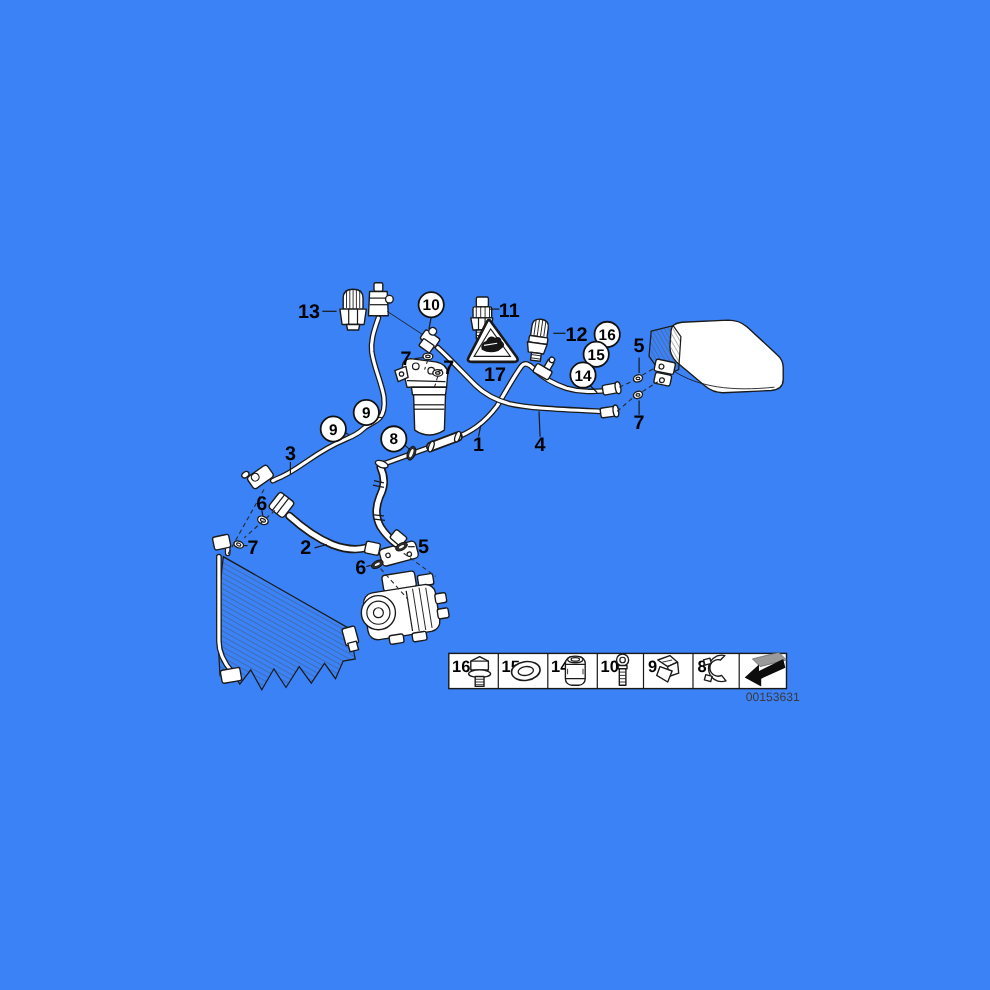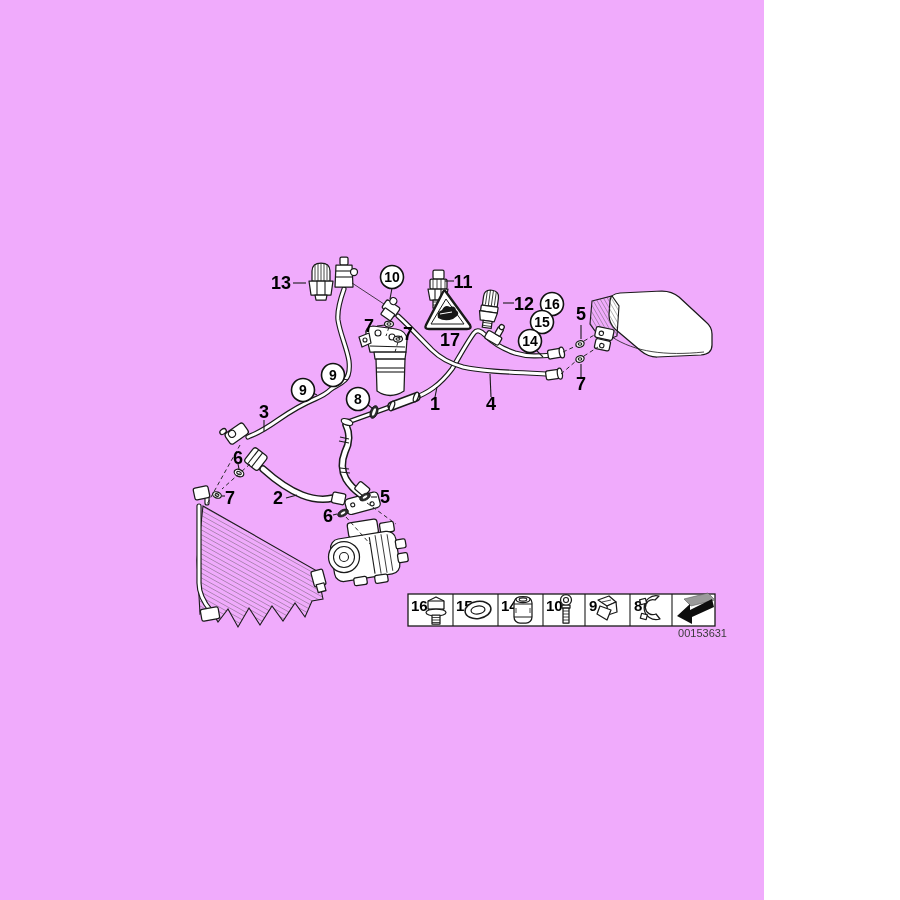--- a/index.html
+++ b/index.html
@@ -1,16 +1,16 @@
 <!DOCTYPE html>
 <html><head>
 <meta charset="utf-8">
 <style>
   html,body{margin:0;padding:0;background:#fff;width:900px;height:900px;overflow:hidden}
-  #stage{width:764px;height:900px;position:relative;background:#f0abfc}
+  #stage{width:900px;height:900px;position:relative;background:#3b82f6}
   .po{fill:none;stroke:#1a1a1a;stroke-width:5.2;stroke-linecap:round;stroke-linejoin:round}
   .pi{fill:none;stroke:#fff;stroke-width:2.9;stroke-linecap:round;stroke-linejoin:round}
   .ho{fill:none;stroke:#1a1a1a;stroke-width:7.6;stroke-linecap:round;stroke-linejoin:round}
   .hi{fill:none;stroke:#fff;stroke-width:4.6;stroke-linecap:round;stroke-linejoin:round}
   .s{fill:#fff;stroke:#1a1a1a;stroke-width:1.25;stroke-linejoin:round}
   .l{fill:none;stroke:#1a1a1a;stroke-width:1.1}
   .lt{fill:none;stroke:#1a1a1a;stroke-width:0.8}
   .d{fill:none;stroke:#2a2a2a;stroke-width:1;stroke-dasharray:4 3}
   .lbl{font:bold 18px "Liberation Sans",sans-serif;fill:#000;text-anchor:middle}
   .cl{font:bold 14px "Liberation Sans",sans-serif;fill:#000;text-anchor:middle}

